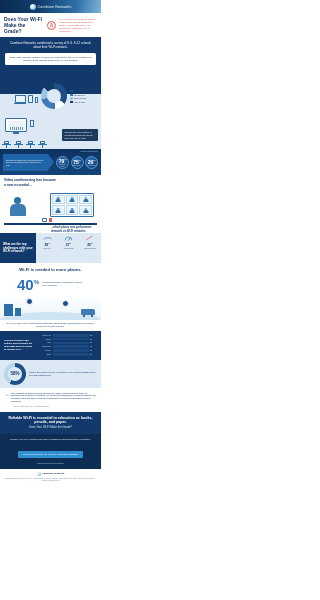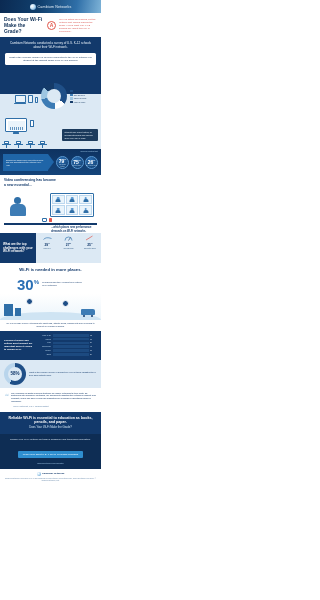--- a/index.html
+++ b/index.html
@@ -406,21 +406,21 @@
         </span>
         <span class="ch-val"><span>25</span><sup>%</sup></span>
         <span class="ch-cap">Connection drops</span>
       </div>
     </div>
   </div>
 
   <div class="places">
     <div class="places-h">Wi-Fi is needed in more places.</div>
     <div class="places-row">
-      <span class="big46"><span>30</span><sup>%</sup></span>
+      <span class="big46"><span>40</span><sup>%</sup></span>
       <span class="places-note">of schools said they expand their outdoor Wi-Fi networks.</span>
     </div>
   </div>
 
   <div class="campus">
     <div class="hill"></div>
     <div class="bld" style="left:4px;width:9px;height:12px"></div>
     <div class="bld" style="left:15px;width:6px;height:8px"></div>
     <div class="pin" style="left:26px;top:4px"></div>
     <div class="pin" style="left:62px;top:6px"></div>

